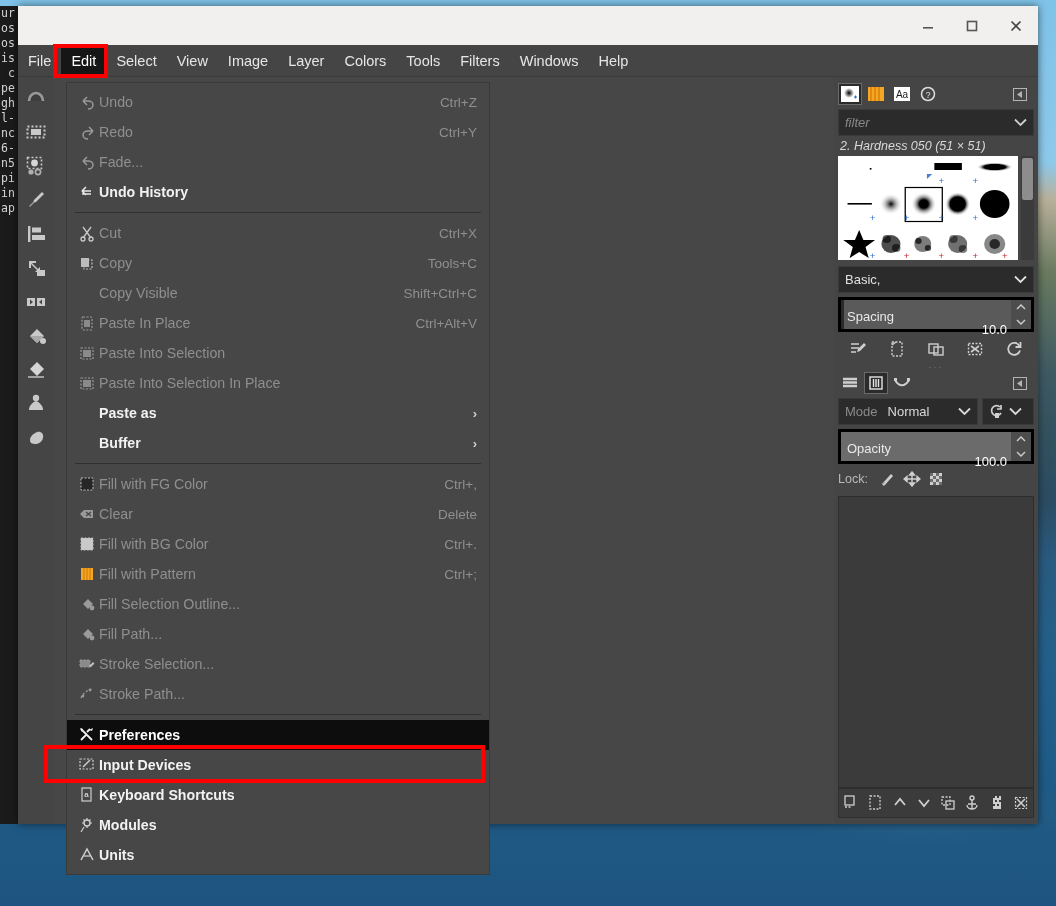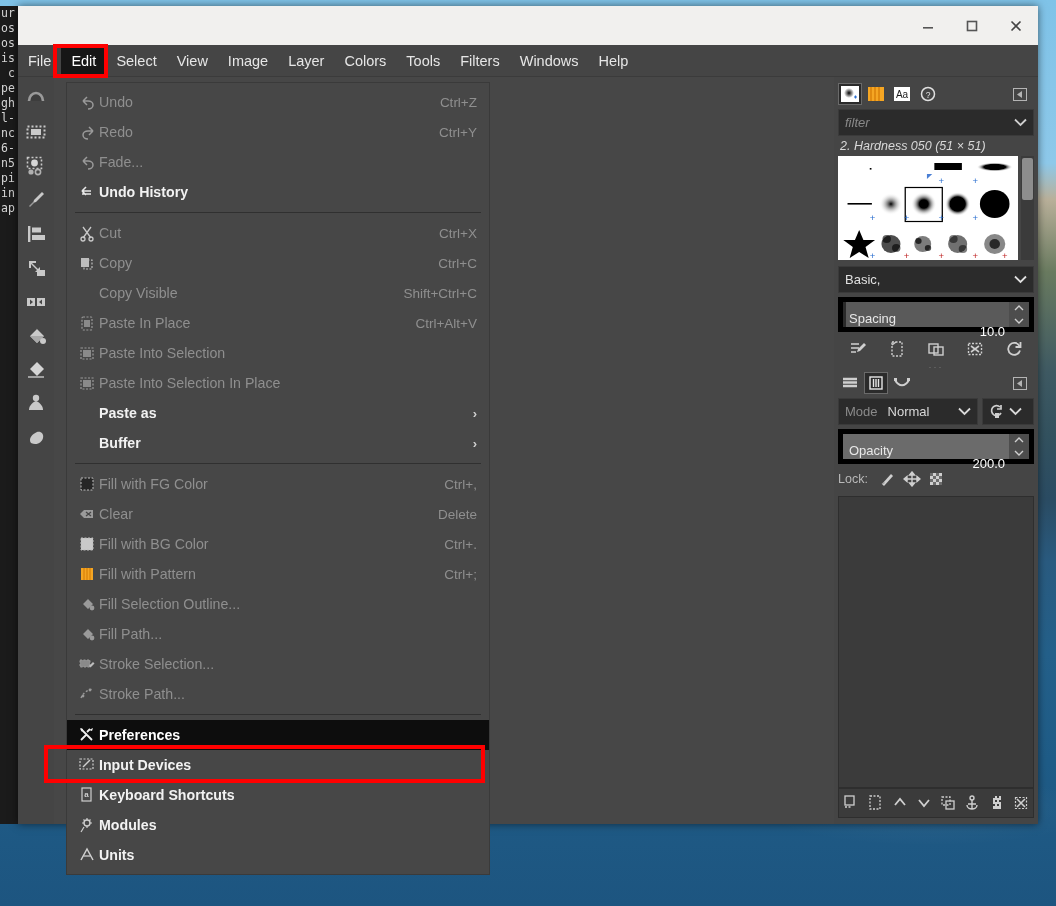--- a/index.html
+++ b/index.html
@@ -125,21 +125,21 @@
   #brush-scroll{ width:13px; background:#3b3b3b; position:relative; margin-left:3px; }
   #brush-scroll .thumb{ position:absolute; left:1px; top:2px; width:11px; height:42px; background:#8d8d8d; border-radius:2px;}
 
   .combo {
     background:#2b2b2b; border:1px solid #3a3a3a; height:27px;
     display:flex; align-items:center; padding:0 6px; margin:6px 0 4px 0;
   }
   .combo span{ color:#e0e0e0; font-size:13px; flex:1; }
 
   .spin {
-    background:#5a5a5a; border:5px solid #000000; height:35px;
+    background:#5a5a5a; border:3px solid #000000; height:35px;
     display:flex; align-items:stretch; position:relative;text-decoration:underline;
   }
   .spin .lbl{ color:#e8e8e8; font-size:13px; position:absolute; left:6px; top:9px;}
   .spin .val{ color:#ffffff; font-size:13px; position:absolute; right:24px; top:22px;}
   .spin .bar{ position:absolute; left:0; top:0; bottom:0; width:3px; background:#2a2a2a;}
   .spin .arrows{ position:absolute; right:0; top:0; bottom:0; width:20px;
      display:flex; flex-direction:column; align-items:center; justify-content:space-around;
      background:#4d4d4d; }
 
   .iconrow { display:flex; justify-content:space-around; align-items:center; height:28px; margin-top:3px;}
@@ -570,21 +570,21 @@
               </svg>
             <svg width="13" height="9" viewBox="0 0 13 9" style="margin-left:4px">
                 <path d="M1 1.5 L6.5 7 L12 1.5" stroke="#d9d9d9" stroke-width="1.8" fill="none"></path>
               </svg>
           </div>
         </div>
 
         <div class="spin" style="margin-top:4px;">
           <span class="bar" style="width:100%;background:#6b6b6b;"></span>
           <span class="lbl">Opacity</span>
-          <span class="val">200.0</span>
+          <span class="val">100.0</span>
           <span class="arrows">
             <svg width="10" height="6" viewBox="0 0 10 6">
                 <path d="M1 5 L5 1 L9 5" stroke="#cfcfcf" stroke-width="1.4" fill="none"></path>
               </svg>
             <svg width="10" height="6" viewBox="0 0 10 6">
                 <path d="M1 1 L5 5 L9 1" stroke="#cfcfcf" stroke-width="1.4" fill="none"></path>
               </svg>
           </span>
         </div>
 
@@ -727,21 +727,21 @@
         <span class="acc">Ctrl+X</span>
       </div>
       <div class="mi dim">
         <span class="ico">
           <svg width="18" height="18" viewBox="0 0 18 18">
             <rect x="3" y="4" width="8" height="9" fill="#bdbdbd"></rect>
             <rect x="6" y="6" width="8" height="9" fill="none" stroke="#bdbdbd" stroke-width="1.2" stroke-dasharray="2 1.5"></rect>
           </svg>
         </span>
         <span class="lbl">Copy</span>
-        <span class="acc">Ctrl+C</span>
+        <span class="acc">Tools+C</span>
       </div>
       <div class="mi dim">
         <span class="ico">
           <svg width="18" height="18" viewBox="0 0 18 18"></svg>
         </span>
         <span class="lbl">Copy Visible</span>
         <span class="acc">Shift+Ctrl+C</span>
       </div>
       <div class="mi dim">
         <span class="ico">

